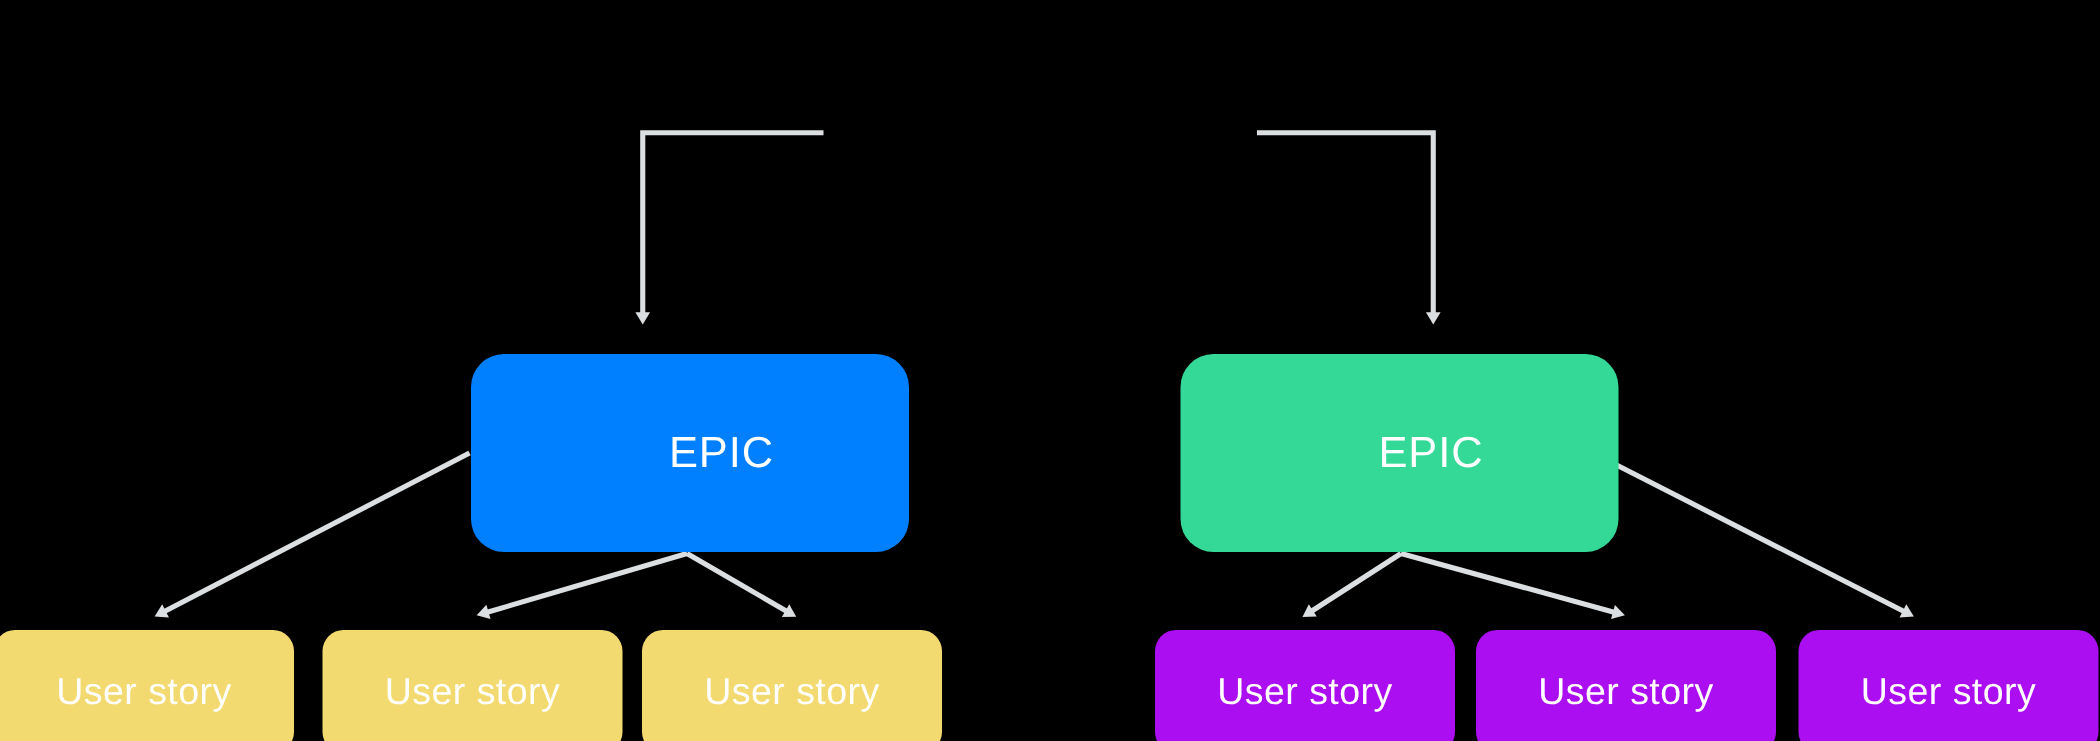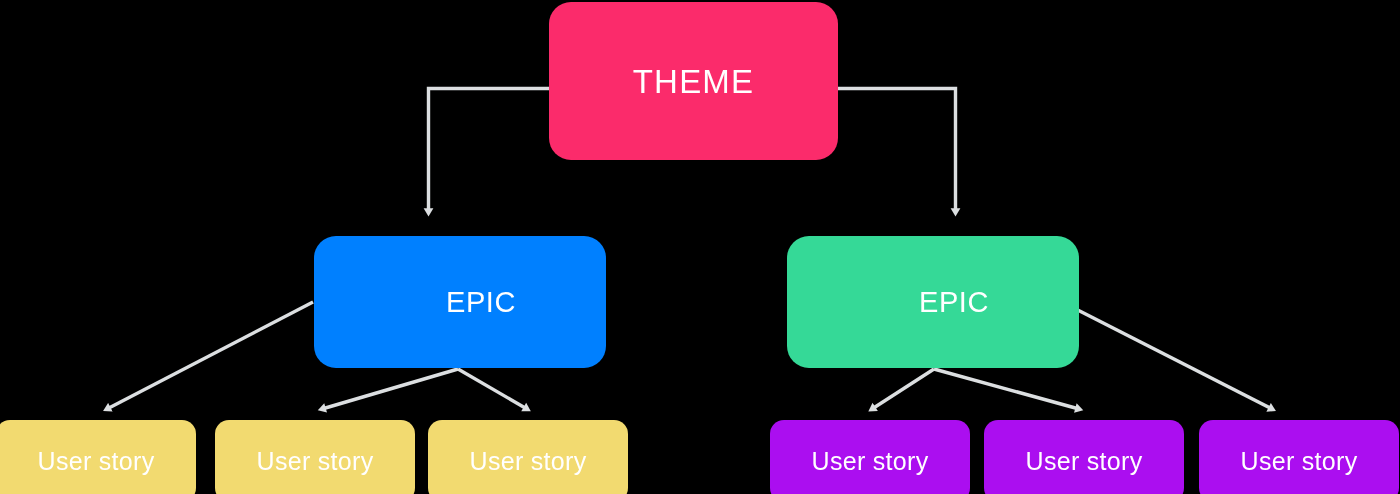--- a/index.html
+++ b/index.html
@@ -111,23 +111,20 @@
       <line x1="934" y1="369" x2="872" y2="409" stroke="#dcdfe1" stroke-width="3.4" marker-end="url(#arrow)"></line>
     </g>
     <g>
       <line x1="934" y1="369" x2="1079" y2="409" stroke="#dcdfe1" stroke-width="3.4" marker-end="url(#arrow)"></line>
     </g>
     <g>
       <line x1="1062" y1="302" x2="1272" y2="409" stroke="#dcdfe1" stroke-width="3.4" marker-end="url(#arrow)"></line>
     </g>
   </svg>
 
-  <div class="node node-theme">
-    <span>THEME</span>
-  </div>
 
   <div class="node node-epic node-epic-left">
     <span>EPIC</span>
   </div>
 
   <div class="node node-epic node-epic-right">
     <span>EPIC</span>
   </div>
 
   <div class="node node-story story-yellow s1">

